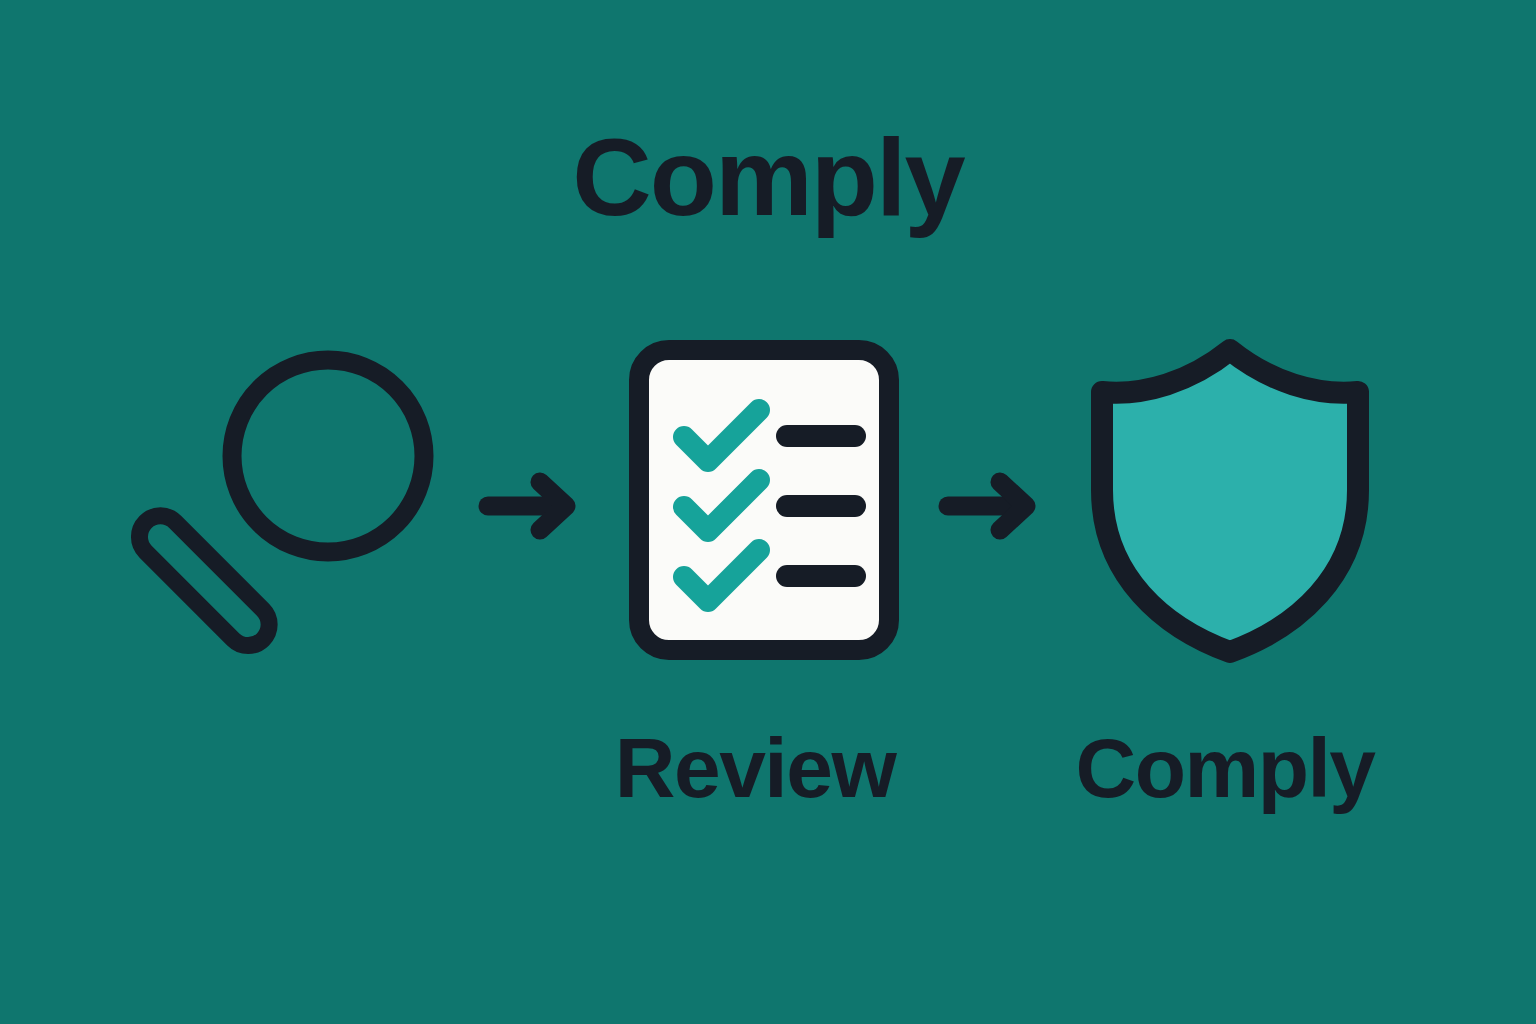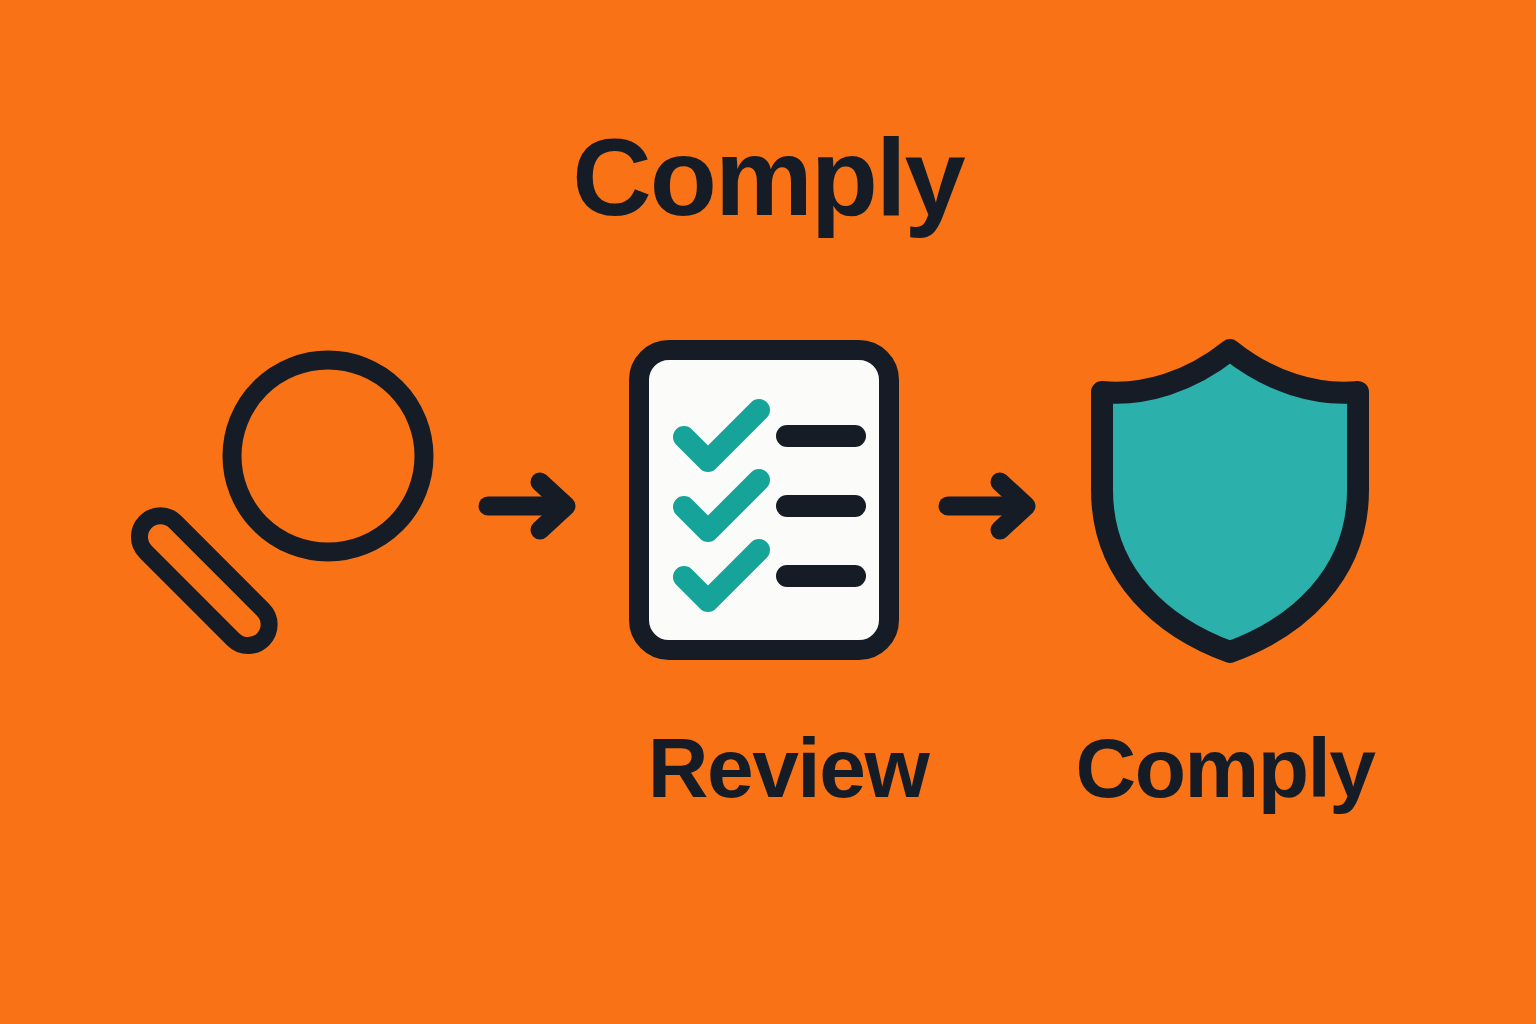--- a/index.html
+++ b/index.html
@@ -12,21 +12,21 @@
     height: 1024px;
     background: #fbfbf9;
     font-family: "Liberation Sans", sans-serif;
     overflow: hidden;
   }
 
   #canvas {
     position: relative;
     width: 1536px;
     height: 1024px;
-    background: #f97316;
+    background: #0f766e;
   }
 
   
   .page-title {
     position: absolute;
     left: 0;
     top: 122px;
     width: 1536px;
     text-align: center;
     font-size: 110px;
@@ -75,21 +75,21 @@
     top: 0;
     text-align: center;
     font-size: 84px;
     font-weight: 700;
     line-height: 1.1;
     letter-spacing: -1.5px;
     color: #161c26;
     white-space: nowrap;
   }
   .label-audit  { left: 110px;  width: 400px; }
-  .label-review { left: 588px;  width: 400px; }
+  .label-review { left: 555px;  width: 400px; }
   .label-comply { left: 1025px; width: 400px; }
 </style>
 </head>
 <body>
 
 <div id="canvas">
 
   <div class="page-title">Comply</div>
 
   <div class="flow">

